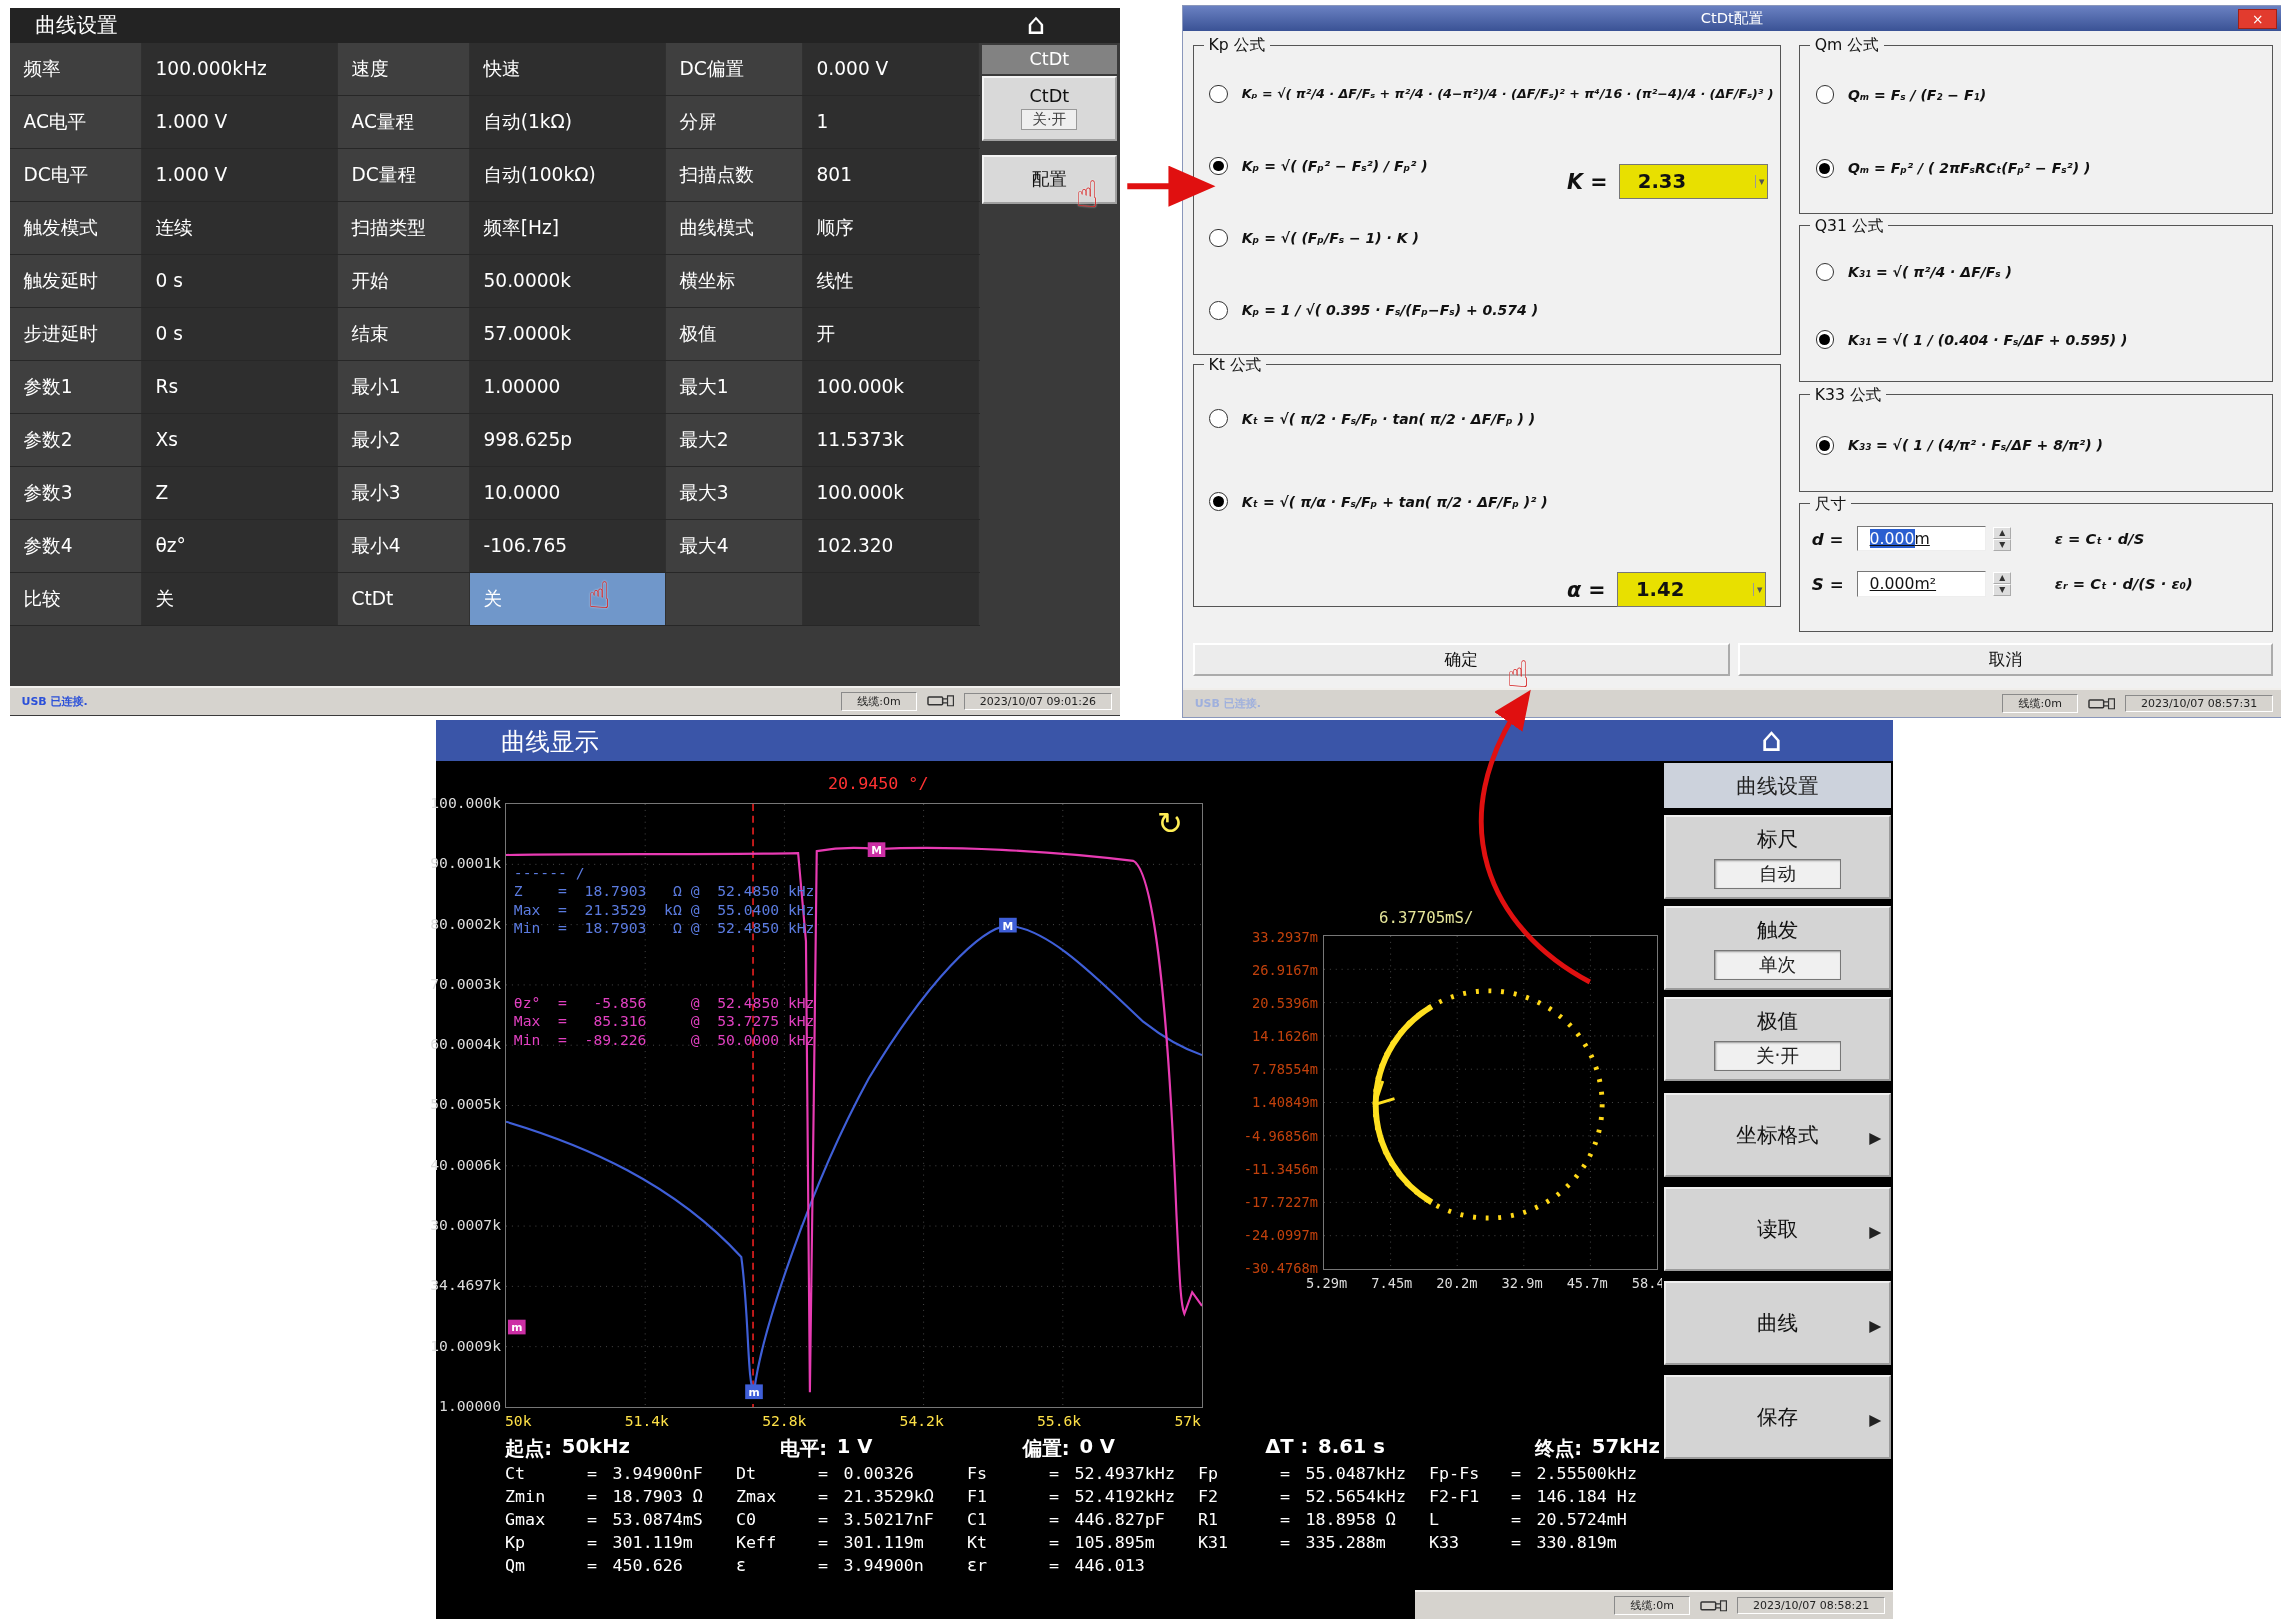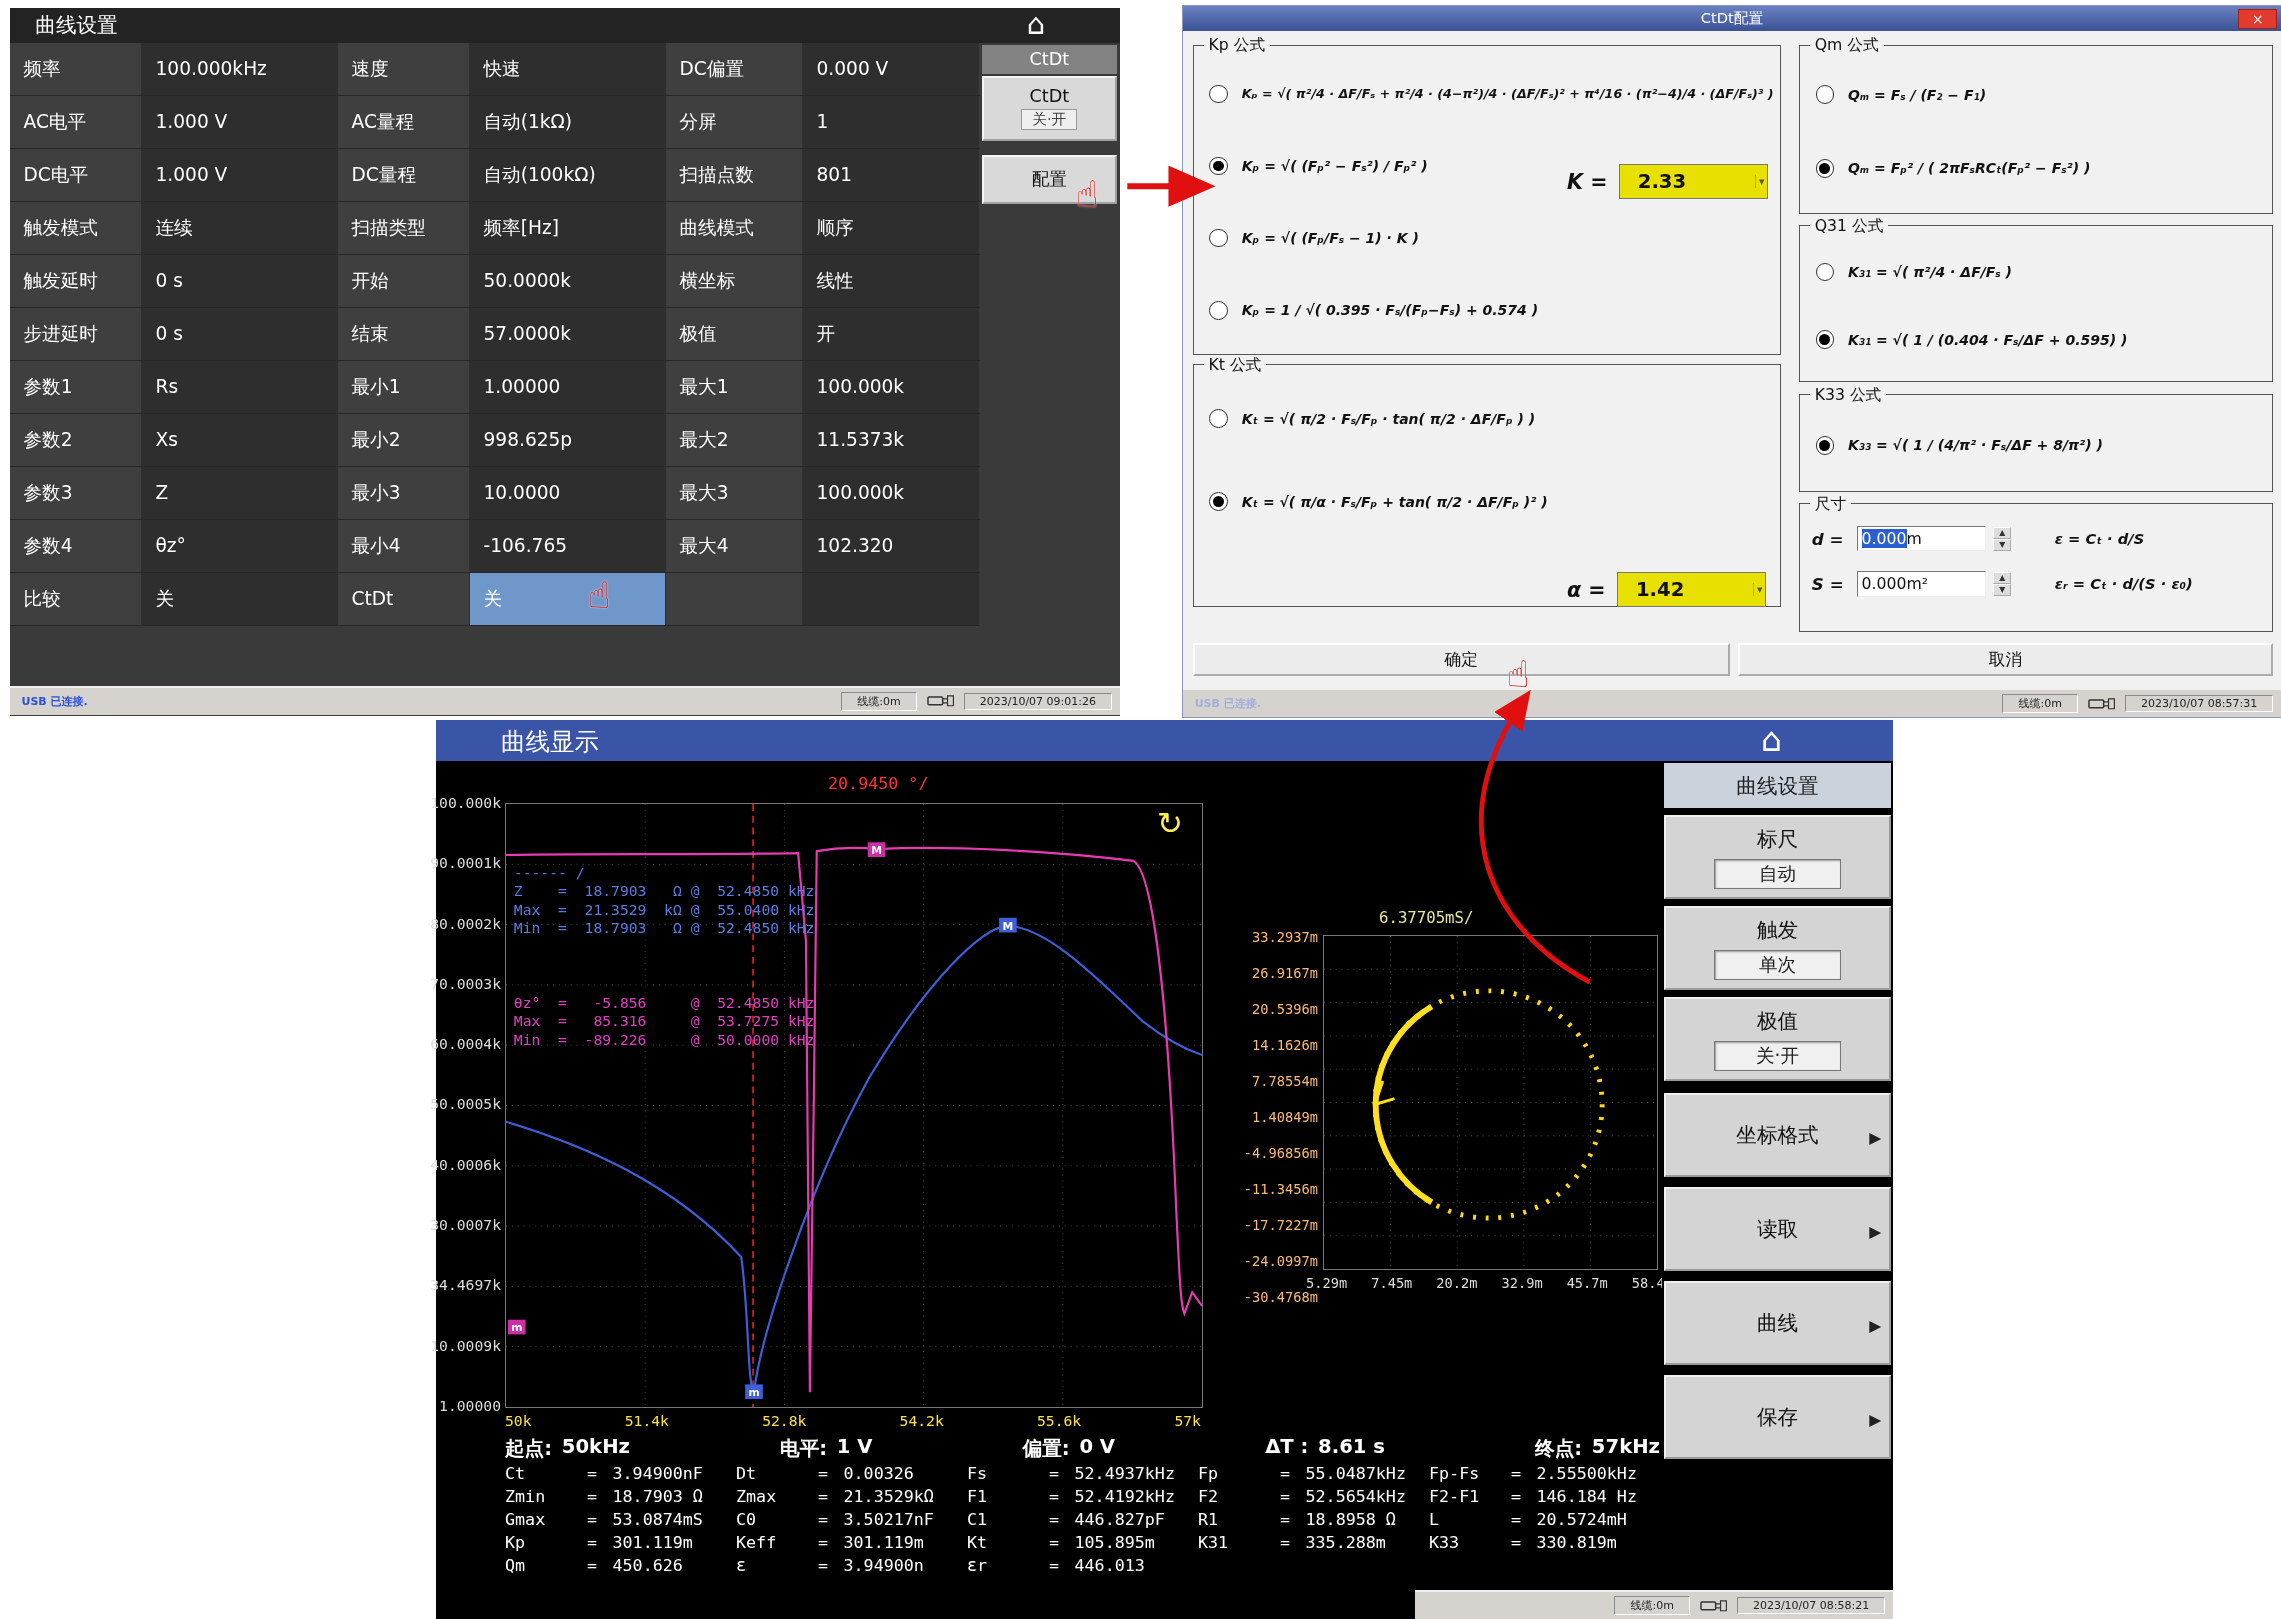--- a/index.html
+++ b/index.html
@@ -73,21 +73,21 @@
   #a-field{left:384px;top:541px;}
   .vf-label{font-size:20.6px;font-weight:bold;font-style:italic;color:#111;}
   .vf-box{width:149px;height:35px;background:#e8e000;border:1px solid #777;display:flex;align-items:center;
           padding-left:17.6px;font-size:19.6px;font-weight:bold;color:#111;position:relative;cursor:pointer;box-sizing:border-box;}
   .vf-caret{position:absolute;right:2.9px;top:9.8px;font-size:10.8px;color:#555;border-left:1px solid #999;padding-left:2.9px;}
   .dim-grid{display:grid;grid-template-columns:243px 1fr;row-gap:19.6px;align-items:center;
             padding:21.6px 7.8px 0 11.8px;}
   .dim-row{display:flex;align-items:center;gap:7.8px;}
   .dim-label{font-size:16.7px;font-style:italic;font-weight:600;color:#111;width:37px;}
   .dim-input{width:129px;height:25.5px;background:#fff;border:1px solid;border-color:#777 #eee #eee #777;
-             display:flex;align-items:center;padding-left:4px;font-size:15.7px;color:#111;box-sizing:border-box;}
+             display:flex;align-items:center;padding-left:12px;font-size:15.7px;color:#111;box-sizing:border-box;text-decoration:underline;}
   .dim-sel{background:#2a5fd0;color:#fff;}
   .spinner{display:flex;flex-direction:column;}
   .spinner span{font-size:7.8px;line-height:9.8px;width:15.7px;text-align:center;background:#ddd;
                 border:1px outset #fff;color:#333;cursor:pointer;}
   .dim-formula{font-size:14.7px;font-style:italic;font-weight:600;color:#111;}
   .dlg-btn{position:absolute;height:33px;background:#ececec;border:2px outset #fff;font-size:16.7px;
            display:flex;align-items:center;justify-content:center;color:#111;cursor:pointer;box-sizing:border-box;}
   #btn-ok{left:9.8px;top:612px;width:537px;}
   #btn-cancel{left:555px;top:612px;width:535px;}
   #panel2 .status-bar{position:absolute;left:0;right:0;bottom:0;}
@@ -106,21 +106,21 @@
   .plot svg{position:absolute;left:0;top:0;}
   .legend{position:absolute;left:7.8px;top:3.9px;font:14.7px/18.6px "DejaVu Sans Mono",monospace;}
   .legend div{white-space:pre;}
   .lz{color:#5b7be0;}
   .lt{color:#e040c0;}
   .refresh{position:absolute;left:721px;top:47px;color:#ffee55;font-size:31px;line-height:1;cursor:pointer;}
   .xlabels{position:absolute;left:69px;top:651px;width:696px;display:flex;justify-content:space-between;
            font:14.7px "DejaVu Sans Mono",monospace;color:#fde047;}
   .sub-title{position:absolute;left:943px;top:147px;color:#e6e69a;font:15.7px "DejaVu Sans Mono",monospace;}
   .sub-ylabels{position:absolute;left:817px;top:168px;width:65px;height:347px;display:flex;flex-direction:column;
-               justify-content:space-between;align-items:flex-end;font:13.7px "DejaVu Sans Mono",monospace;color:#fdba74;gap:20px;}
+               justify-content:space-between;align-items:flex-end;font:13.7px "DejaVu Sans Mono",monospace;color:#c2410c;}
   .sub-plot{position:absolute;left:887px;top:174px;width:333px;height:333px;border:1px solid #777;}
   .sub-xlabels{position:absolute;left:870px;top:514px;width:367px;display:flex;justify-content:space-between;
                font:13.7px "DejaVu Sans Mono",monospace;color:#ddd;}
   .infoline{position:absolute;left:69px;top:674px;width:1155px;display:flex;justify-content:space-between;
             font-size:19.6px;font-weight:bold;color:#fff;}
   .info-item{display:flex;gap:9.8px;}
   .results{position:absolute;left:69px;top:702px;width:1155px;display:grid;
            grid-template-columns:repeat(5,1fr);row-gap:2.9px;
            font:16.7px "DejaVu Sans Mono",monospace;color:#fff;}
   .res-item{display:flex;}

